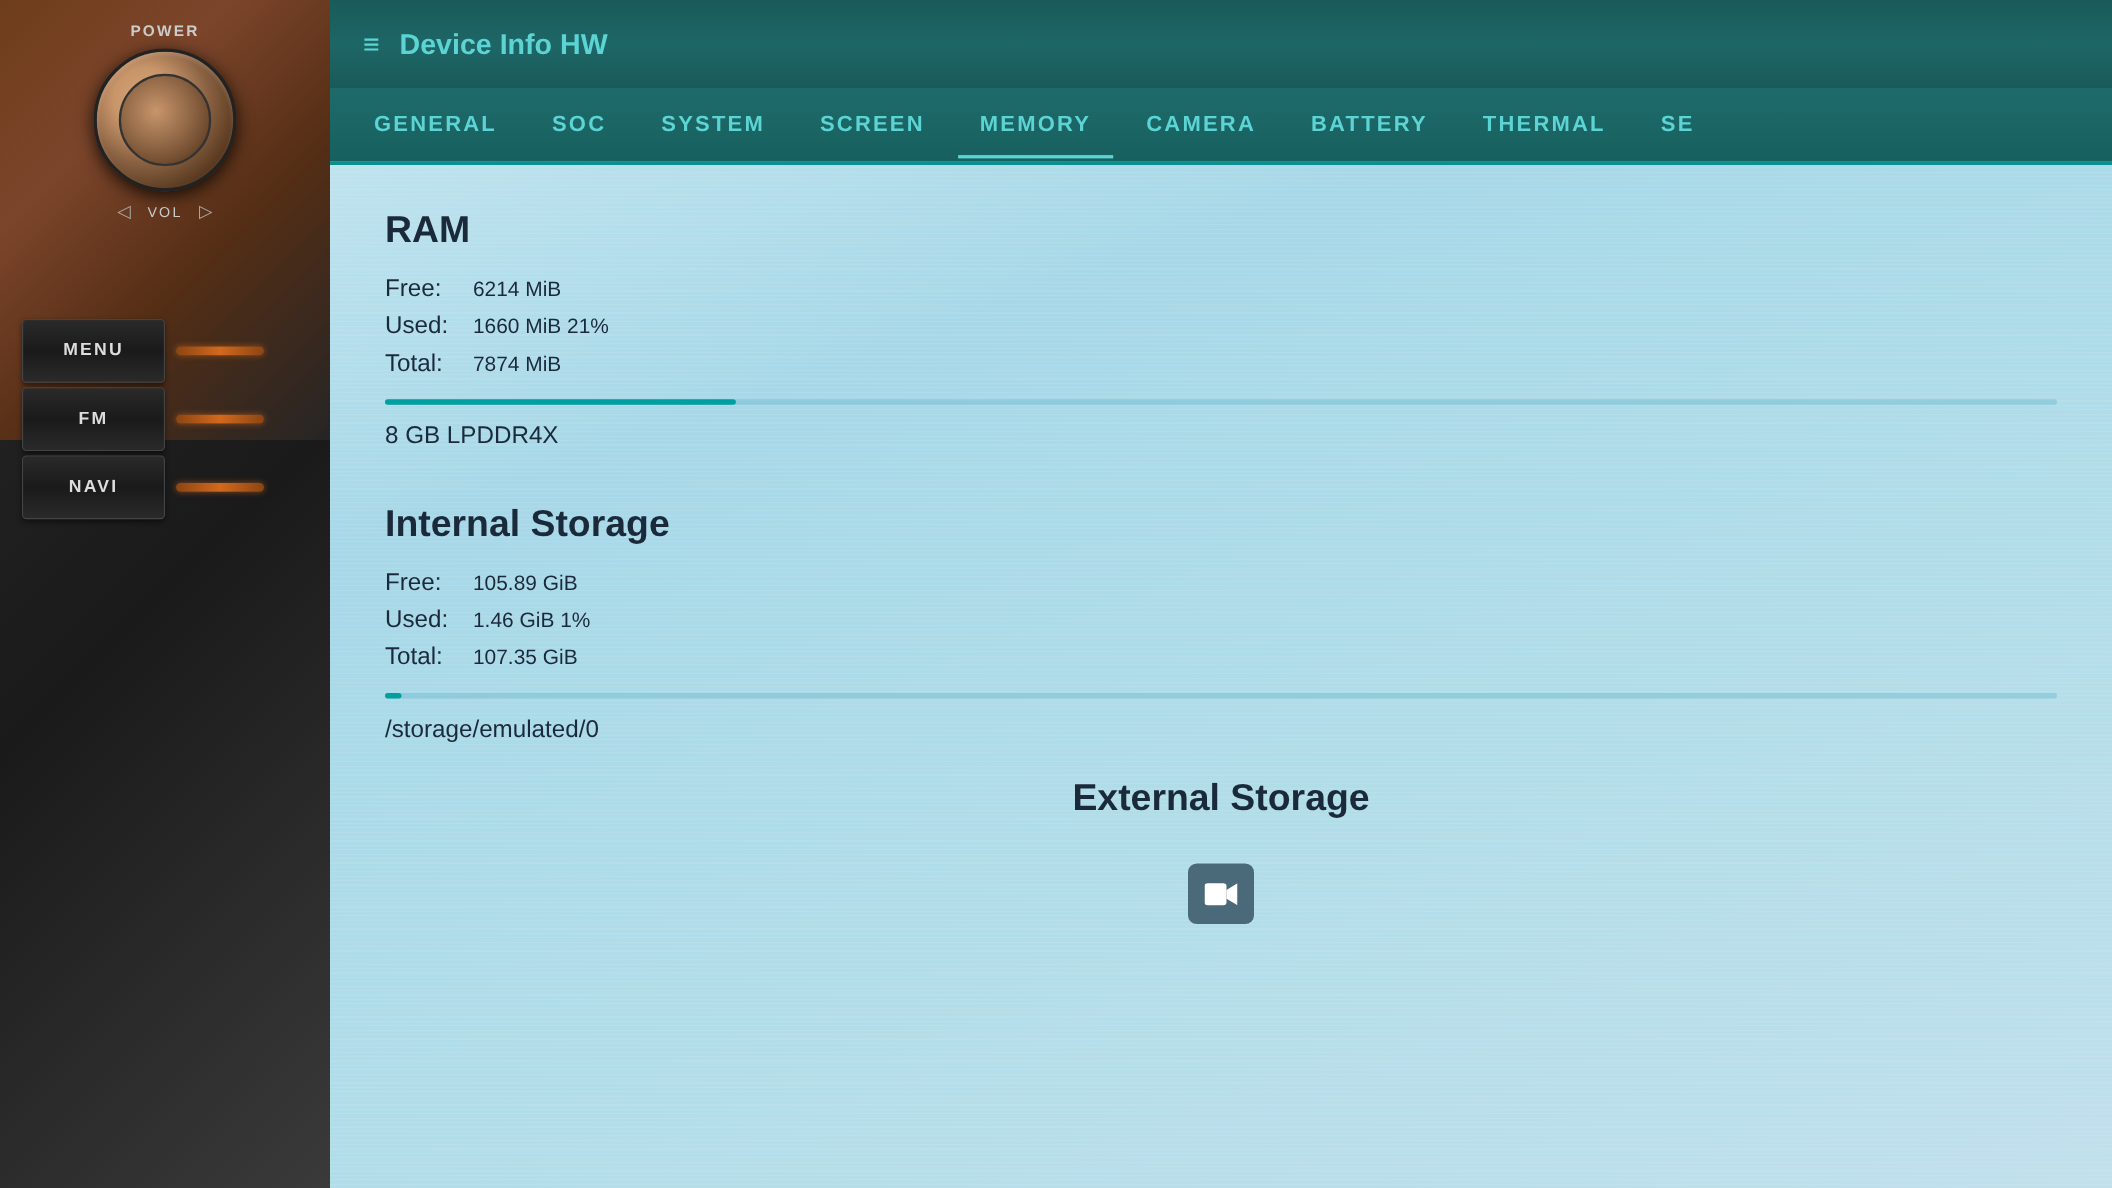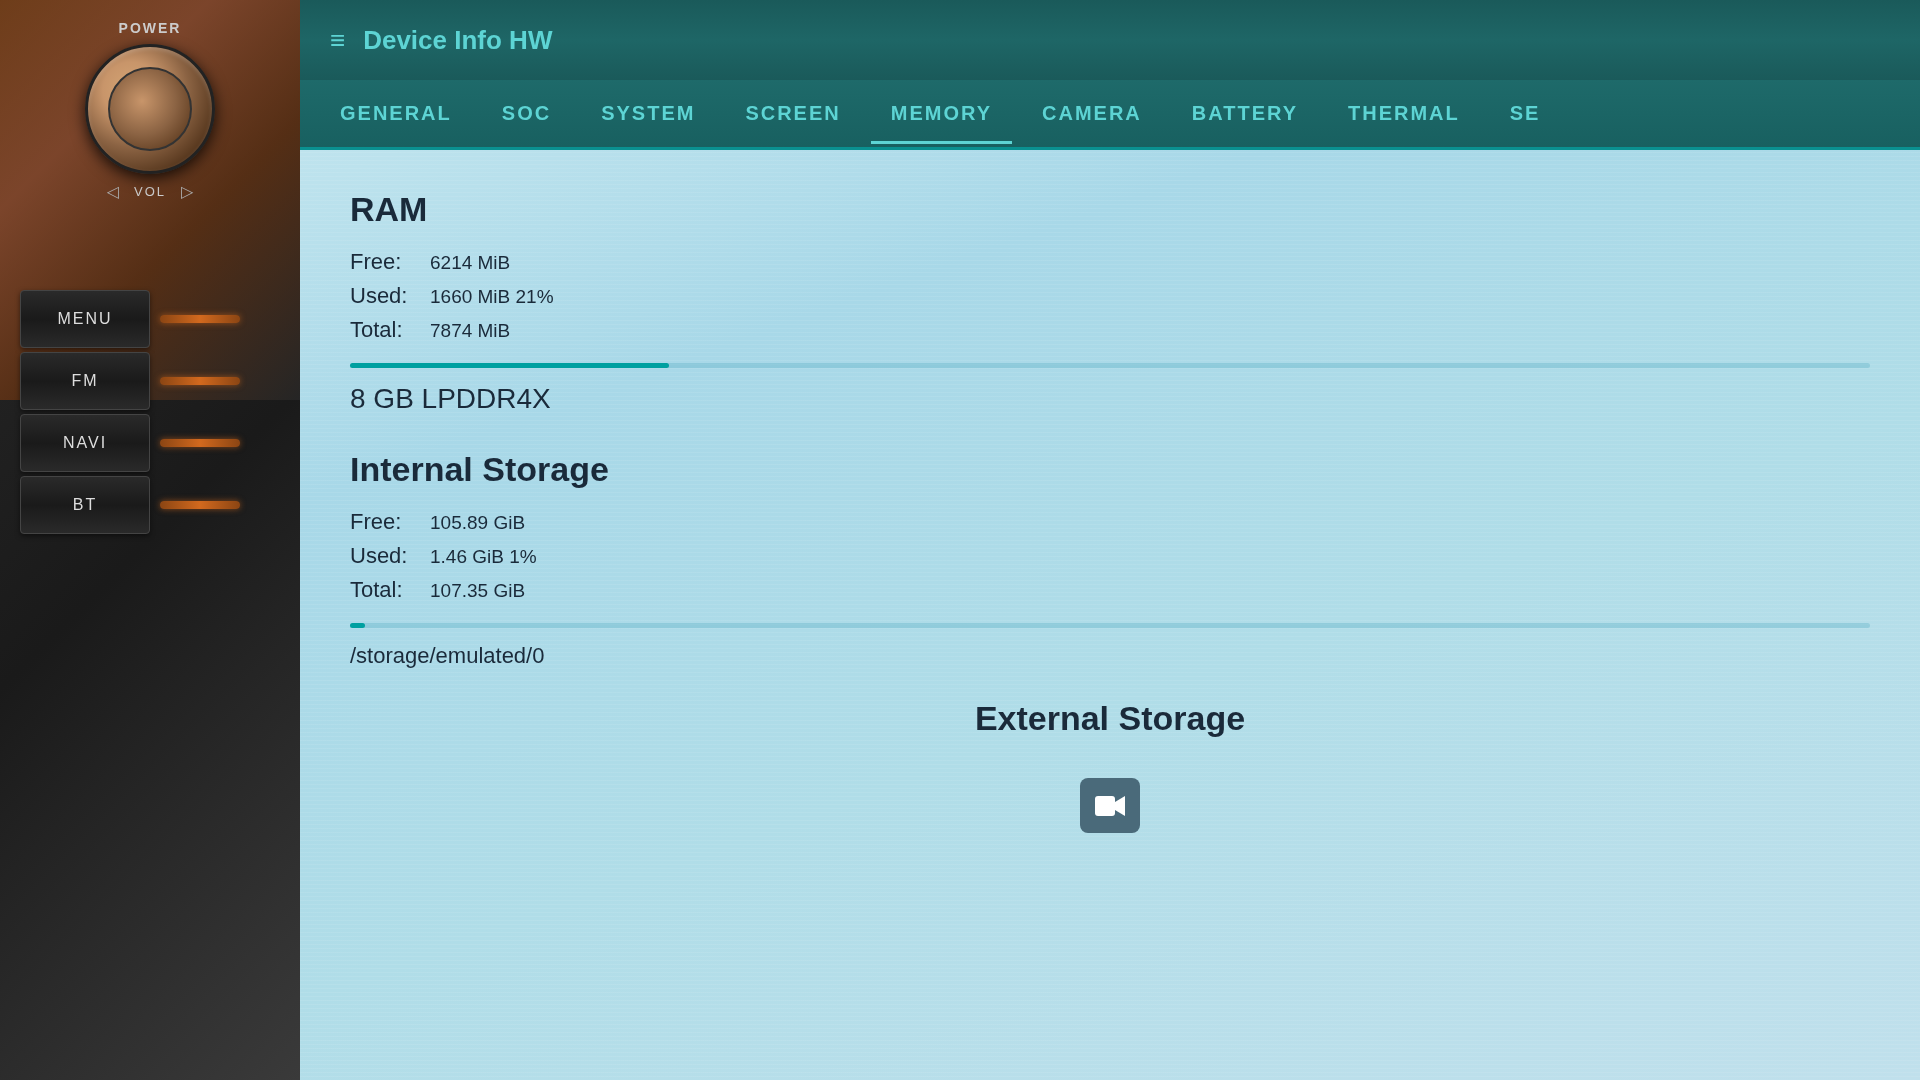--- a/index.html
+++ b/index.html
@@ -114,21 +114,21 @@
       height: 58px;
       background: linear-gradient(180deg, #2a2a2a, #1a1a1a, #2a2a2a);
       border: 1px solid #444;
       border-radius: 4px;
       margin-left: 20px;
       display: flex;
       align-items: center;
       justify-content: center;
       color: #ddd;
       font-size: 16px;
-      font-weight: normal;
+      font-weight: bold;
       letter-spacing: 2px;
       box-shadow: 0 2px 5px rgba(0,0,0,0.5);
     }
 
     .hw-button-led {
       width: 80px;
       height: 8px;
       background: linear-gradient(90deg, #8B4513, #D2691E, #8B4513);
       border-radius: 4px;
       margin-left: 10px;
@@ -273,23 +273,23 @@
       border-radius: 3px;
     }
 
     .progress-fill {
       height: 5px;
       background: #00a0a0;
       border-radius: 3px;
     }
 
     .memory-type {
-      font-size: 28px;
-      color: #1a2a3a;
-      margin-bottom: 35px;
+      font-size: 22px;
+      color: #1a2a3a;
+      margin-bottom: 48px;
     }
 
     .storage-path {
       font-size: 22px;
       color: #1a2a3a;
       margin: 15px 0 30px 0;
     }
 
     
     .ext-storage-row {
@@ -333,24 +333,20 @@
     <div class="hw-button">
       <div class="hw-button-face">MENU</div>
       <div class="hw-button-led"></div>
     </div>
     <div class="hw-button">
       <div class="hw-button-face">FM</div>
       <div class="hw-button-led"></div>
     </div>
     <div class="hw-button">
       <div class="hw-button-face">NAVI</div>
-      <div class="hw-button-led"></div>
-    </div>
-    <div class="hw-button">
-      <div class="hw-button-face">BT</div>
       <div class="hw-button-led"></div>
     </div>
   </div>
 </div>
 
 <div class="screen">
 
   <div class="top-bar">
     <span class="hamburger-icon">≡</span>
     <span class="app-title">Device Info HW</span>

